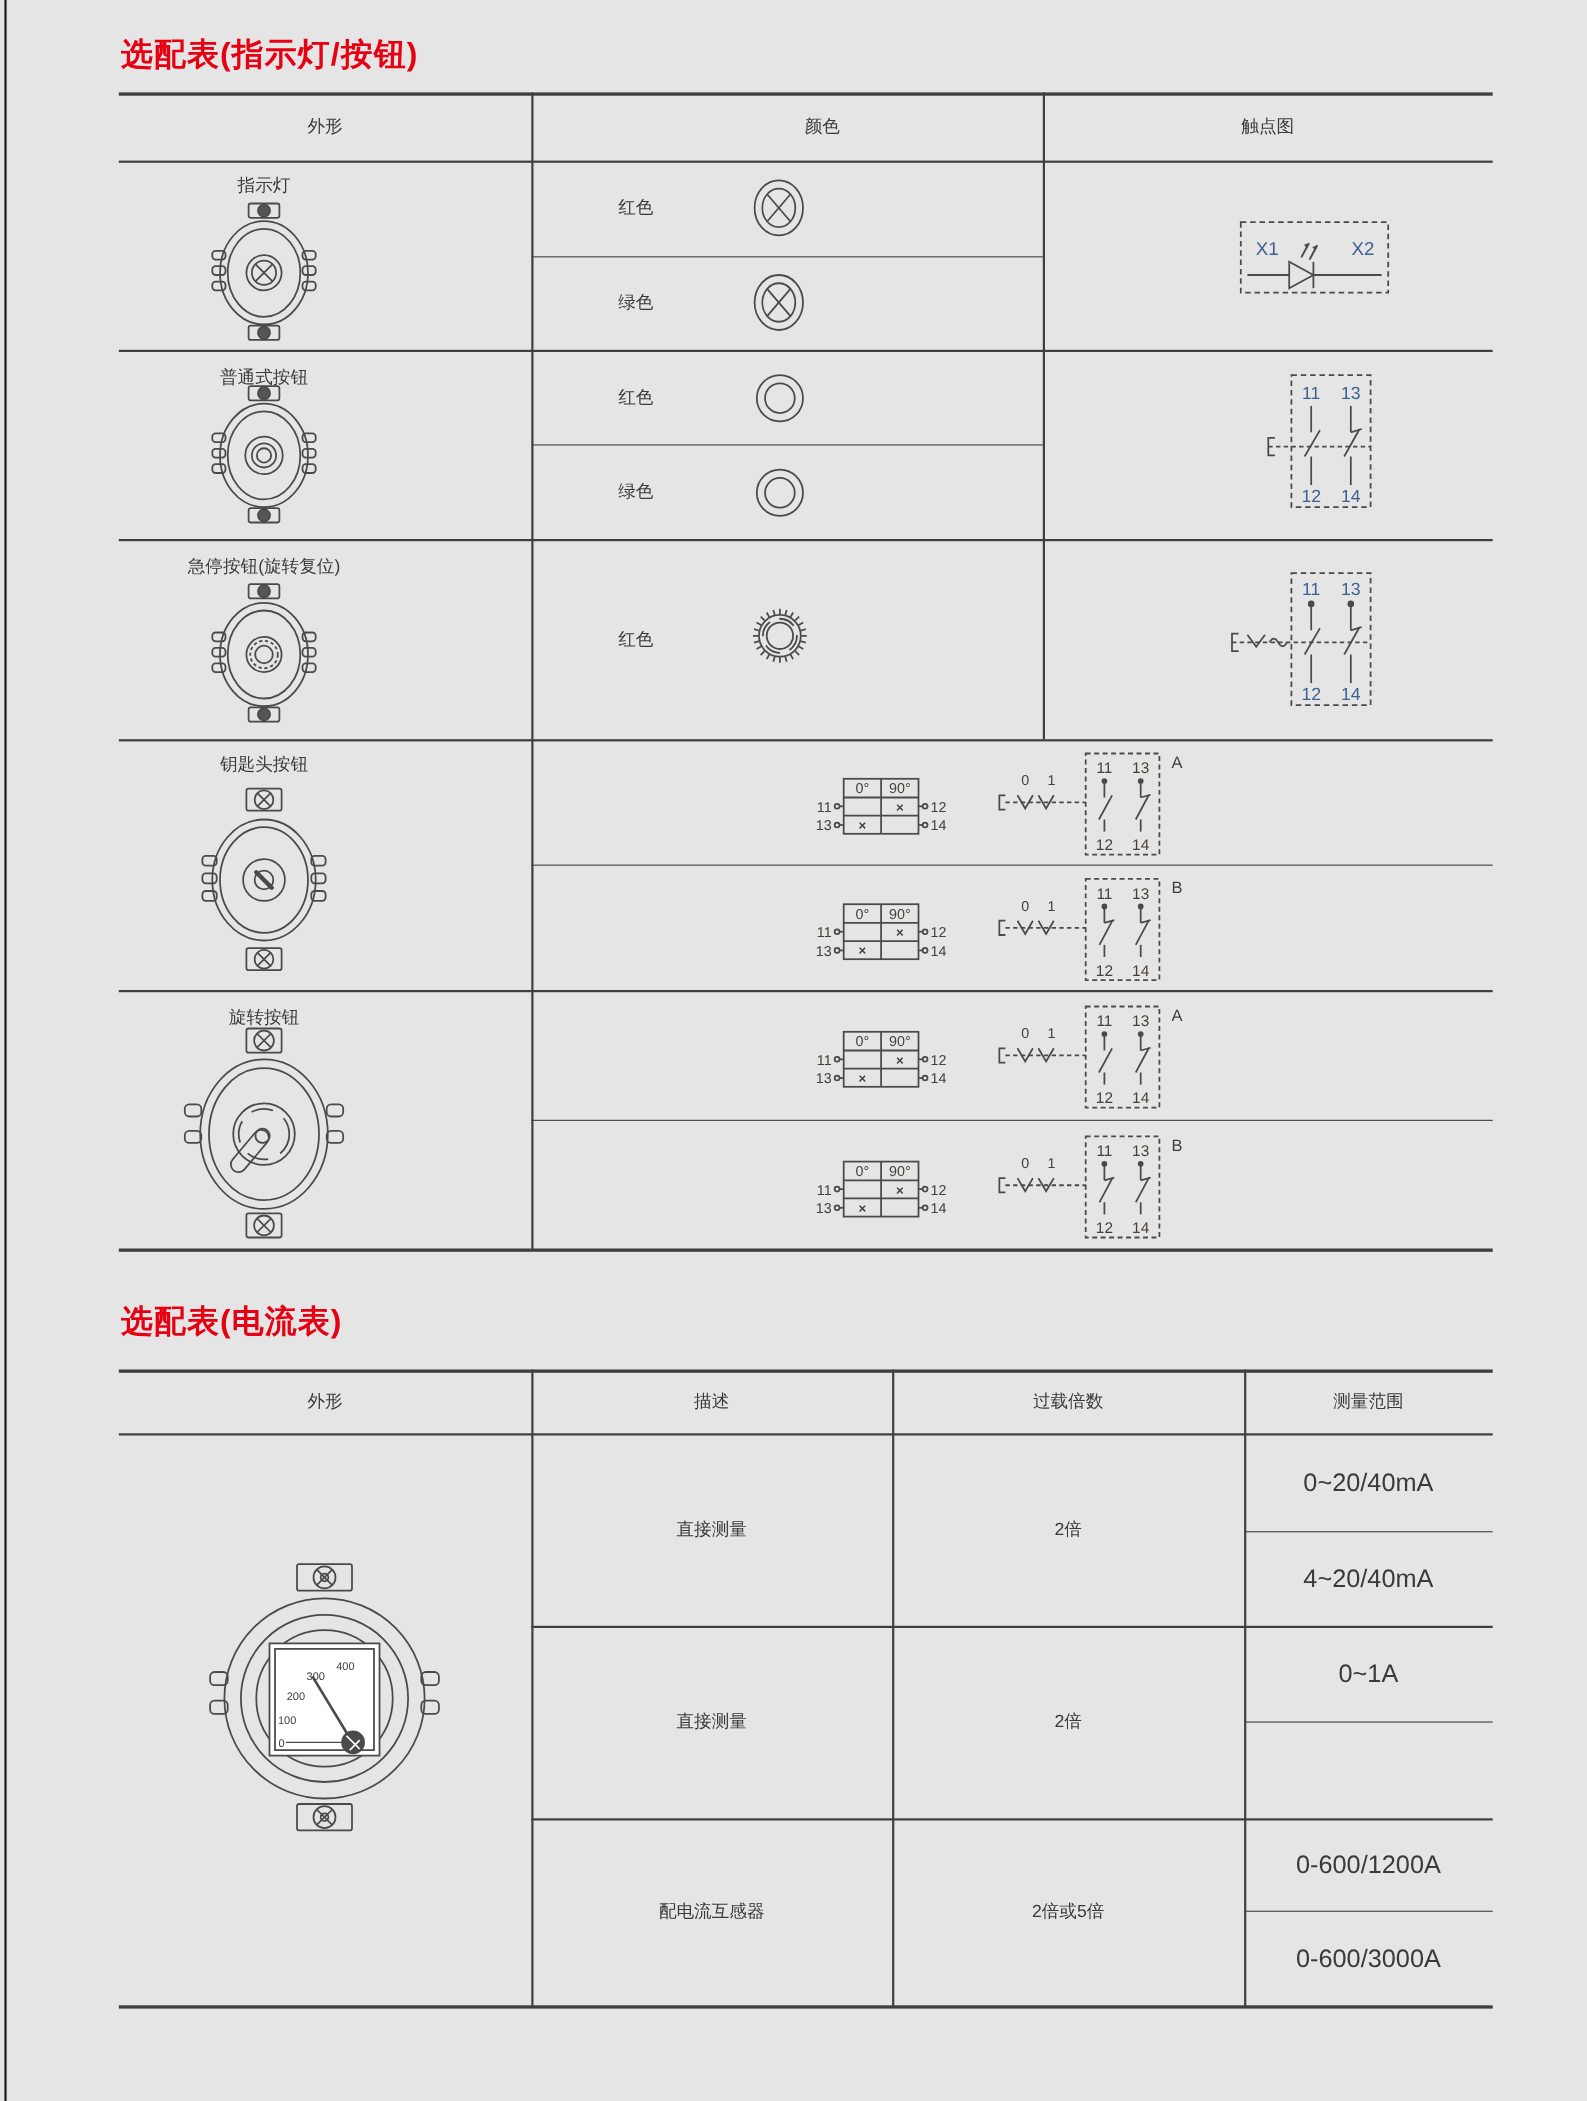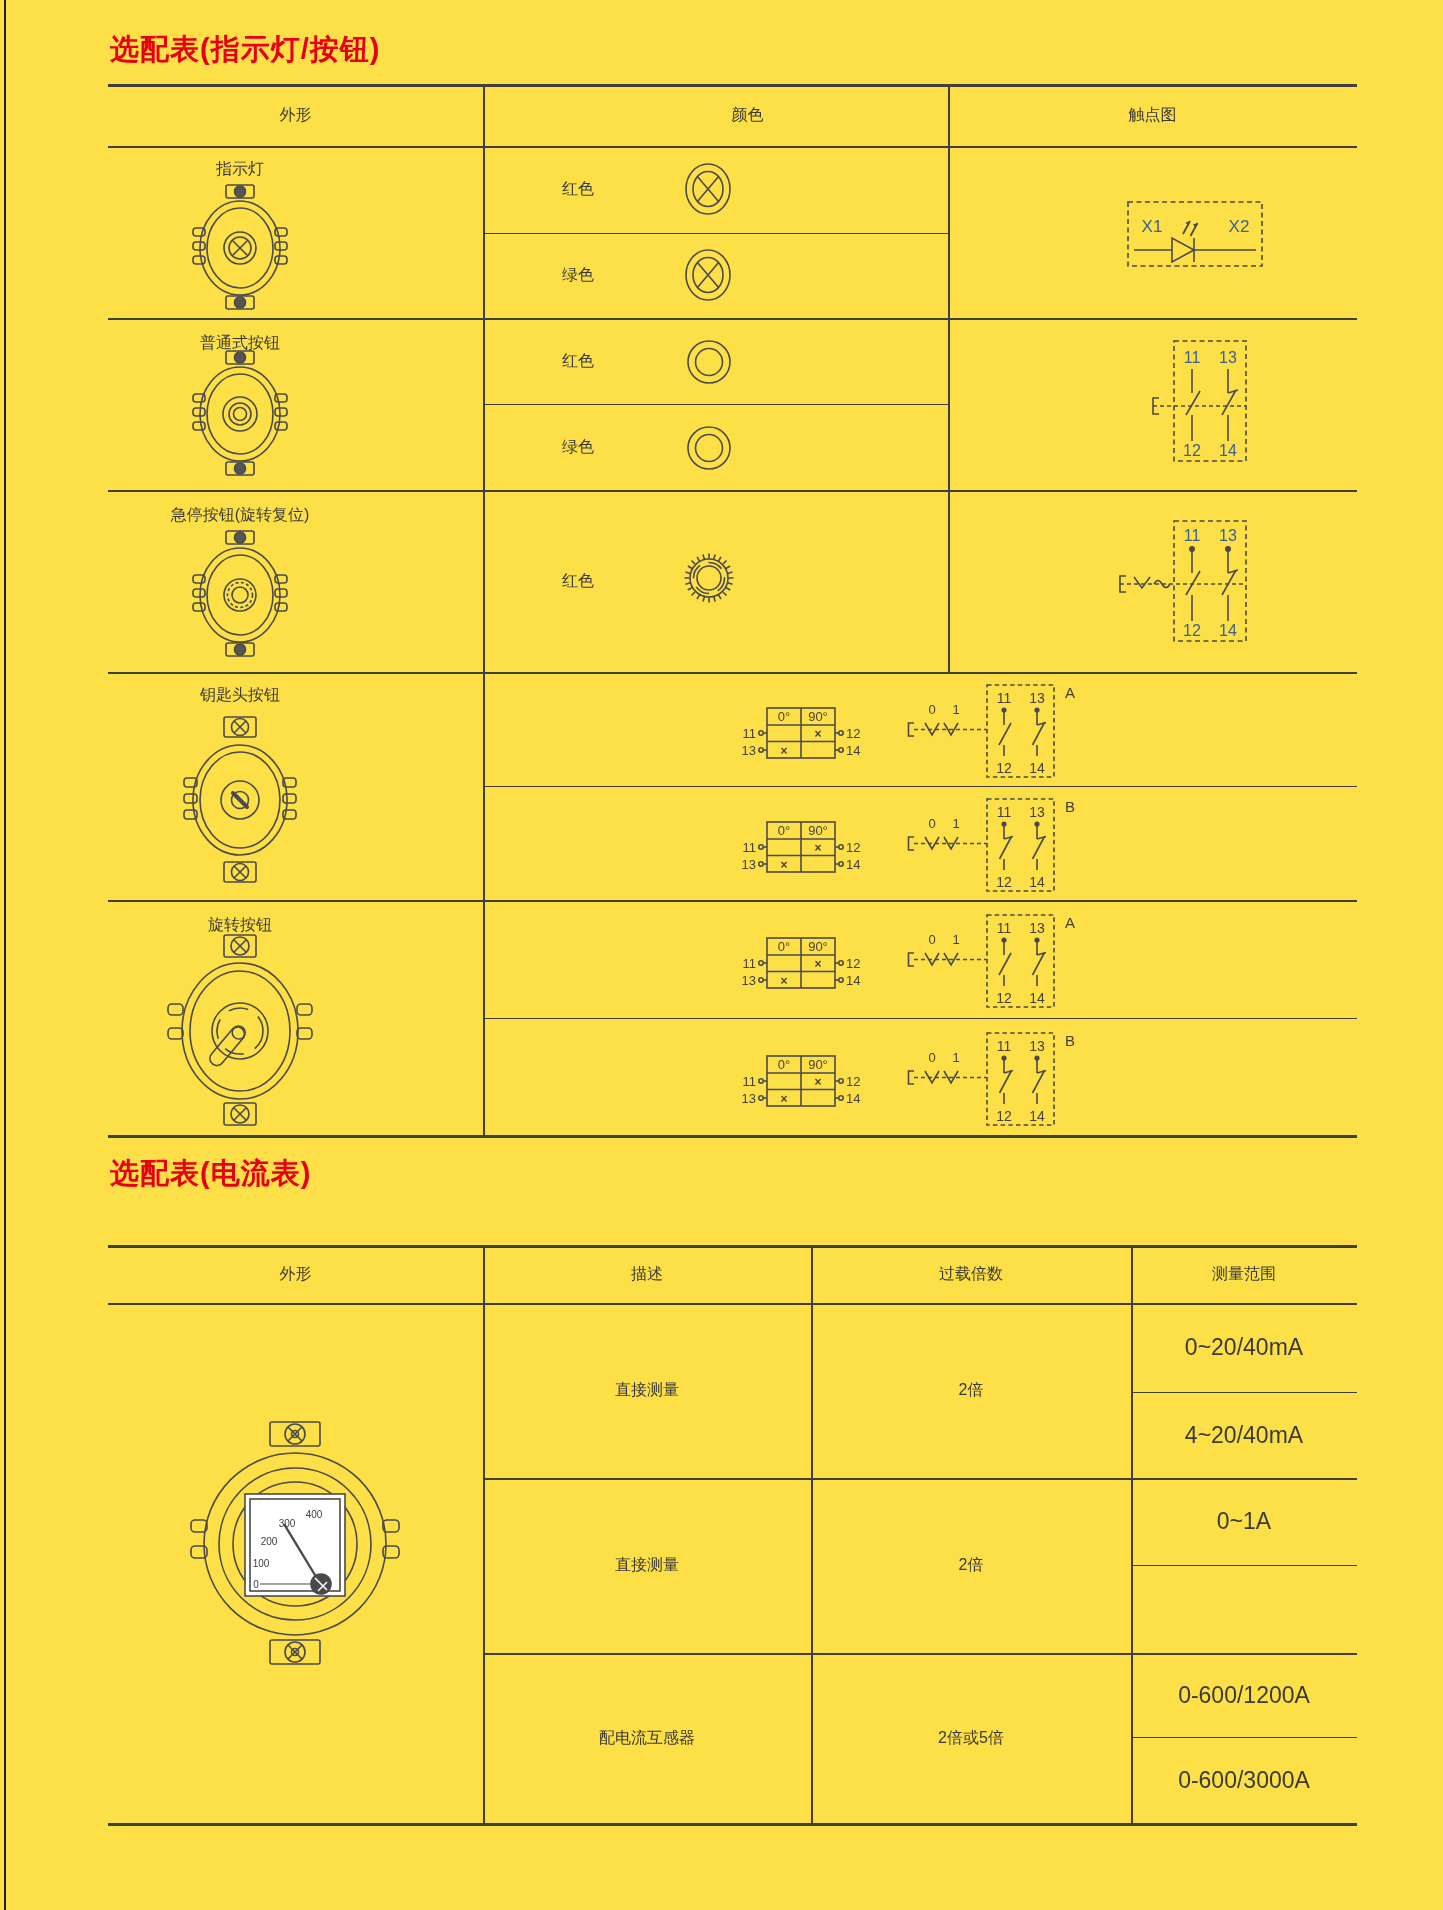--- a/index.html
+++ b/index.html
@@ -1,16 +1,16 @@
 <!DOCTYPE html>
 <html><head>
 <meta charset="utf-8">
 <style>
   html,body{margin:0;padding:0;background:#ffffff;}
-  .page{position:relative;width:1443px;height:1910px;background:#fde047;overflow:hidden;
+  .page{position:relative;width:1443px;height:1910px;background:#e5e5e5;overflow:hidden;
         font-family:"Liberation Sans", sans-serif;color:#3a3a3a;}
   .edge{position:absolute;left:4px;top:0;width:2px;height:1910px;background:#1c1c1c;}
   .ttl{position:absolute;font-size:29px;font-weight:bold;color:#e60012;letter-spacing:1px;white-space:nowrap;}
   .hl{position:absolute;height:2px;background:#3f3f3f;}
   .hl.th{height:3px;}
   .hl.tn{height:1.4px;}
   .vl{position:absolute;width:1.6px;background:#3f3f3f;}
   .cell{position:absolute;display:flex;align-items:center;justify-content:center;
         font-size:16px;color:#3a3a3a;white-space:nowrap;}
   .cell.big{font-size:23px;}
@@ -431,21 +431,21 @@
     <text class="dft" x="126" y="82.7" font-size="13">14</text>
     <text class="dft" x="212" y="42" font-size="13" text-anchor="middle">0</text>
     <text class="dft" x="236" y="42" font-size="13" text-anchor="middle">1</text>
     <text class="dft" x="284" y="31" font-size="14" text-anchor="middle">11</text>
     <text class="dft" x="317" y="31" font-size="14" text-anchor="middle">13</text>
     <text class="dft" x="284" y="101" font-size="14" text-anchor="middle">12</text>
     <text class="dft" x="317" y="101" font-size="14" text-anchor="middle">14</text>
     <text x="350" y="26" font-size="15" fill="#3f3f3f" text-anchor="middle">B</text>
   </svg>
 
-  <div class="ttl" style="left:110px;top:1154px;">选配表(电流表)</div>
+  <div class="ttl" style="left:110px;top:1182px;">选配表(电流表)</div>
 
   <div class="hl th" style="left:108px;top:1245px;width:1249px;"></div>
   <div class="hl" style="left:108px;top:1303px;width:1249px;"></div>
   <div class="hl tn" style="left:1131px;top:1392px;width:226px;"></div>
   <div class="hl" style="left:483px;top:1478px;width:874px;"></div>
   <div class="hl tn" style="left:1131px;top:1565px;width:226px;"></div>
   <div class="hl" style="left:483px;top:1653px;width:874px;"></div>
   <div class="hl tn" style="left:1131px;top:1737px;width:226px;"></div>
   <div class="hl th" style="left:108px;top:1823px;width:1249px;"></div>
   <div class="vl" style="left:483px;top:1245px;height:580px;"></div>

